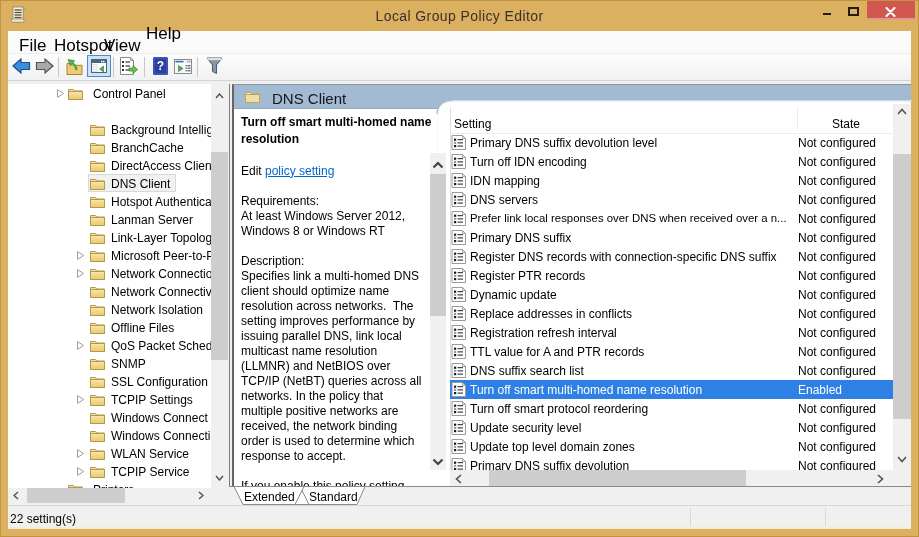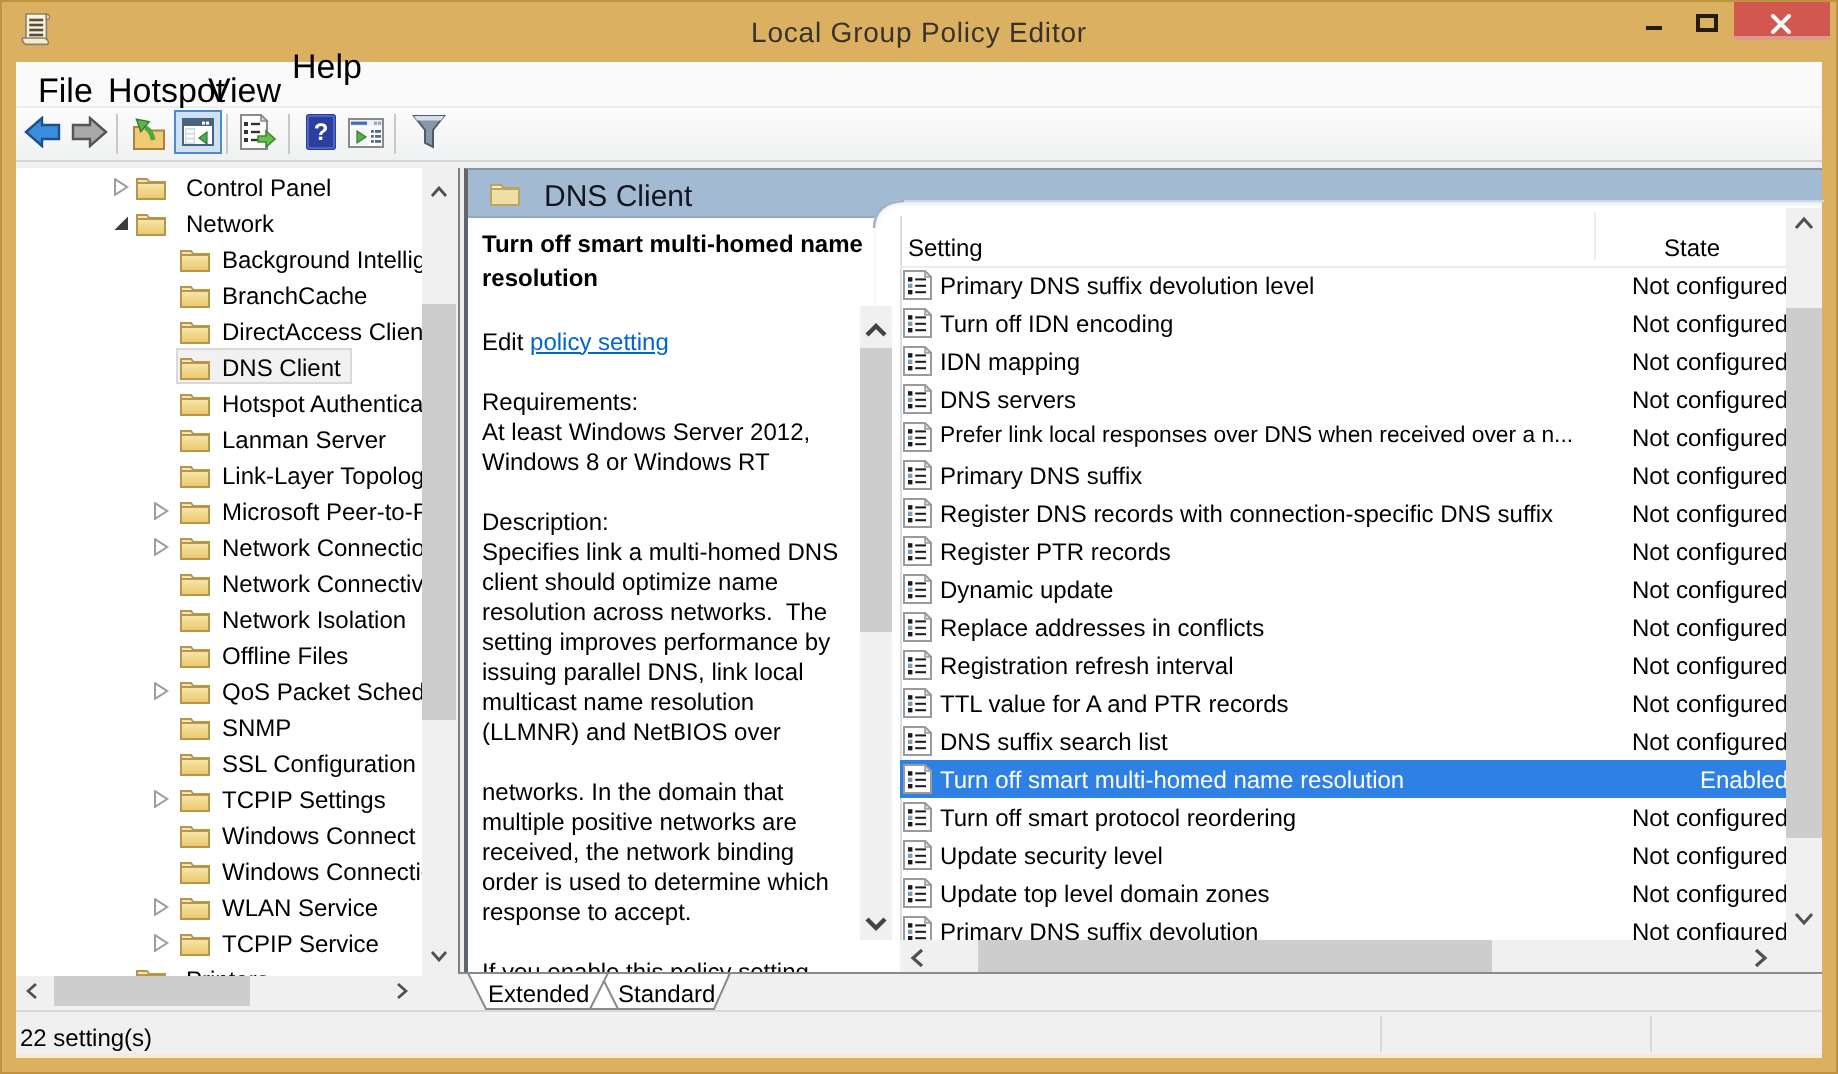--- a/index.html
+++ b/index.html
@@ -17,21 +17,21 @@
 .tlabel{position:absolute;top:2px;font-size:12px;white-space:nowrap}
 .vsb{position:absolute;background:#f0f0f0}
 .sbthumb{position:absolute;background:#cdcdcd}
 #band{position:absolute;left:232px;top:84px;width:679px;height:26px;background:#a3bad3;border-top:1px solid #8494a5;border-left:2px solid #666}
 #bandtitle{position:absolute;left:272px;top:90px;font-size:15px;color:#15151f}
 #midpanel{position:absolute;left:232px;top:109px;width:218px;height:377px;background:#fff;border-left:2px solid #5f6570;overflow:hidden}
 #midpanel .ln{position:absolute;left:7px;width:190px;white-space:nowrap}
 #listpanel{position:absolute;left:437px;top:100px;width:474px;height:370px;background:#fff;border-top-left-radius:14px;box-shadow:inset 0 2px 3px -1px rgba(150,175,205,.45);overflow:hidden}
 .lrow{position:absolute;left:13px;width:461px;height:19px}
 .lrow .txt{position:absolute;left:20px;top:3px;white-space:nowrap}
-.lrow .st{position:absolute;left:348px;top:3px;width:96px;text-align:right}
+.lrow .st{position:absolute;left:348px;top:3px;width:96px;text-align:left}
 .licon{position:absolute;left:1px;top:2px}
 #tabsline{position:absolute;left:229px;top:486px;width:682px;height:1px;background:#8a8a8a;z-index:3}
 #statusbar{position:absolute;left:8px;top:505px;width:903px;height:22px;background:#f0f0f0;border-top:1px solid #d9d9d9}
 .ssep{position:absolute;top:3px;width:1px;height:18px;background:#d9d9d9}
 #botedge{position:absolute;left:8px;top:527px;width:903px;height:2px;background:#f7ecd2}
 </style></head><body>
 <div id="frame"></div>
 <svg width="0" height="0" style="position:absolute">
     <defs>
 <linearGradient id="fgrad" x1="0" y1="0" x2="0" y2="1">
@@ -150,30 +150,20 @@
 <div class="trow" style="top:0.5px">
       <svg class="abs" style="left:48px;top:4.5px" width="9" height="9" viewBox="0 0 9 9">
         <path d="M1.5 .6 L7.6 4.5 L1.5 8.4 Z" fill="#fff" stroke="#9c9c9c" stroke-width="1"></path>
       </svg>
       <svg class="abs" style="left:60px;top:2px" width="15" height="13" viewBox="0 0 15 13">
 <path d="M.5 2.5 h5 l1.2 1.5 h7.8 v8.5 h-14 Z" fill="#f6e7b0" stroke="#b5964a" stroke-width="1"></path>
 <path d="M.5 4.5 h14 v8 h-14 Z" fill="url(#fgrad)" stroke="#b5964a" stroke-width="1"></path>
       </svg>
       <div class="tlabel" style="left:85px">Control Panel</div>
     </div>
-<div class="trow" style="top:18.5px">
-      <svg class="abs" style="left:48px;top:4.5px" width="9" height="9" viewBox="0 0 9 9">
-        <path d="M8 1.2 V8 H1.2 Z" fill="#3c3c3c"></path>
-      </svg>
-      <svg class="abs" style="left:60px;top:2px" width="15" height="13" viewBox="0 0 15 13">
-<path d="M.5 2.5 h5 l1.2 1.5 h7.8 v8.5 h-14 Z" fill="#f6e7b0" stroke="#b5964a" stroke-width="1"></path>
-<path d="M.5 4.5 h14 v8 h-14 Z" fill="url(#fgrad)" stroke="#b5964a" stroke-width="1"></path>
-      </svg>
-      <div class="tlabel" style="left:85px">Network</div>
-    </div>
 <div class="trow" style="top:36.5px">
       <svg class="abs" style="left:82px;top:2px" width="15" height="13" viewBox="0 0 15 13">
 <path d="M.5 2.5 h5 l1.2 1.5 h7.8 v8.5 h-14 Z" fill="#f6e7b0" stroke="#b5964a" stroke-width="1"></path>
 <path d="M.5 4.5 h14 v8 h-14 Z" fill="url(#fgrad)" stroke="#b5964a" stroke-width="1"></path>
       </svg>
       <div class="tlabel" style="left:103px">Background Intelligent Transfer Service (BITS)</div>
     </div>
 <div class="trow" style="top:54.5px">
       <svg class="abs" style="left:82px;top:2px" width="15" height="13" viewBox="0 0 15 13">
 <path d="M.5 2.5 h5 l1.2 1.5 h7.8 v8.5 h-14 Z" fill="#f6e7b0" stroke="#b5964a" stroke-width="1"></path>
@@ -353,21 +343,22 @@
 <div class="ln" style="top:99.5px">At least Windows Server 2012,</div>
 <div class="ln" style="top:114.5px">Windows 8 or Windows RT</div>
 <div class="ln" style="top:144.5px">Description:</div>
 <div class="ln" style="top:159.5px">Specifies link a multi-homed DNS</div>
 <div class="ln" style="top:174.5px">client should optimize name</div>
 <div class="ln" style="top:189.5px">resolution across networks.&nbsp; The</div>
 <div class="ln" style="top:204.5px">setting improves performance by</div>
 <div class="ln" style="top:219.5px">issuing parallel DNS, link local</div>
 <div class="ln" style="top:234.5px">multicast name resolution</div>
 <div class="ln" style="top:249.5px">(LLMNR) and NetBIOS over</div>
-<div class="ln" style="top:279.5px">networks. In the domain that</div>
+<div class="ln" style="top:264.5px">TCP/IP (NetBT) queries across all</div>
+<div class="ln" style="top:279.5px">networks. In the policy that</div>
 <div class="ln" style="top:294.5px">multiple positive networks are</div>
 <div class="ln" style="top:309.5px">received, the network binding</div>
 <div class="ln" style="top:324.5px">order is used to determine which</div>
 <div class="ln" style="top:339.5px">response to accept.</div>
 <div class="ln" style="top:369.5px">If you enable this policy setting</div>
 </div>
 <div id="listpanel">
 <div class="abs" style="left:17px;top:17px;font-size:12px">Setting</div>
 <div class="abs" style="left:361px;top:17px;width:96px;text-align:center">State</div>
 <div class="abs" style="left:360px;top:6px;width:1px;height:24px;background:#ececec"></div>

